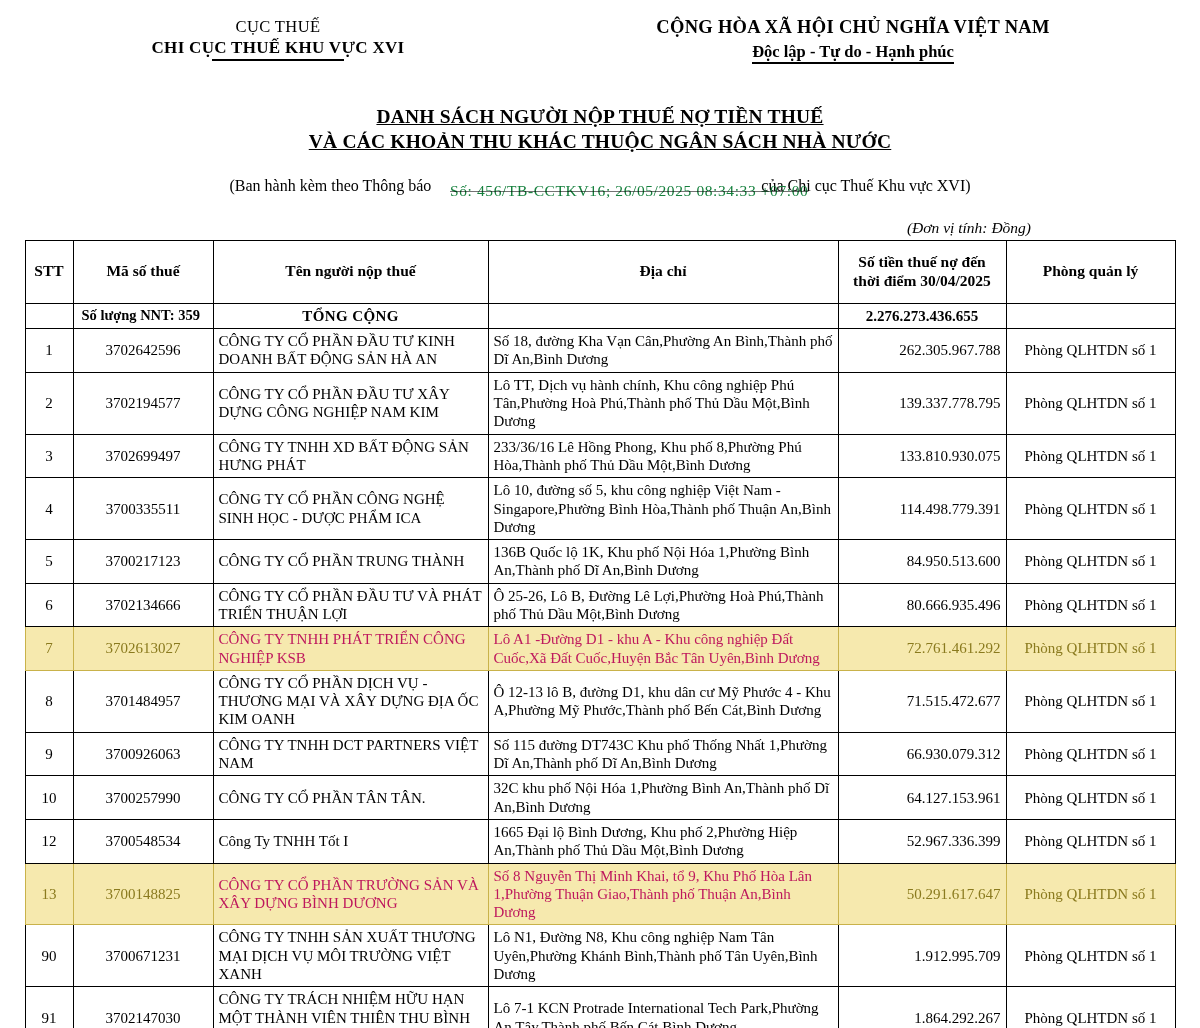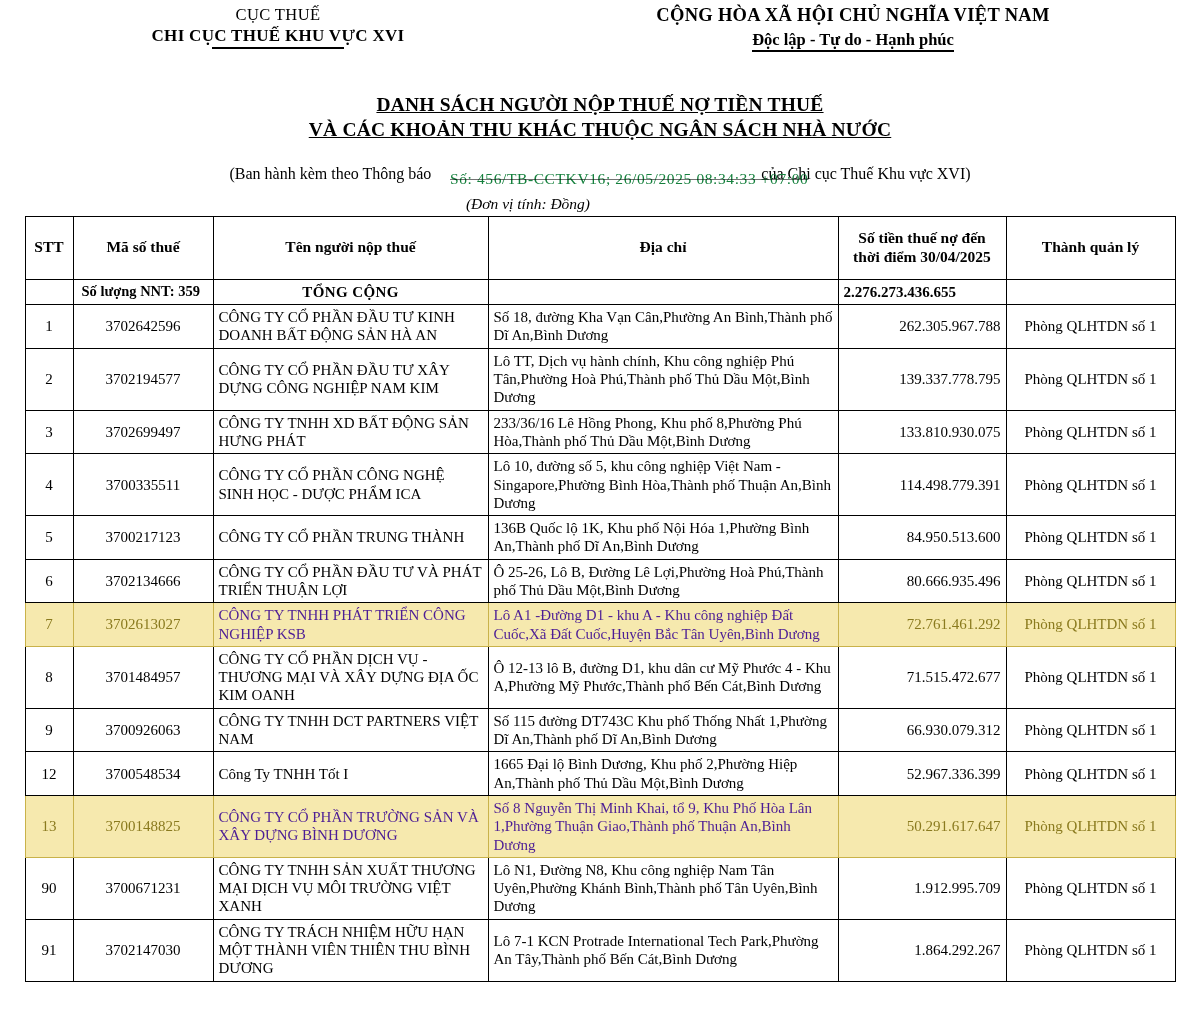--- a/index.html
+++ b/index.html
@@ -20,21 +20,21 @@
     width: 1200px;
     height: 1028px;
     box-sizing: border-box;
     padding: 0;
   }
 
   
   .masthead {
     display: flex;
     width: 1150px;
-    margin: 4px auto;
+    margin: 16px auto;
     padding-top: 0;
     align-items: flex-start;
   }
   .masthead-left {
     width: 44%;
     text-align: center;
     line-height: 1.28;
   }
   .masthead-right {
     width: 56%;
@@ -116,22 +116,22 @@
     color: #15803d;
     letter-spacing: .6px;
     white-space: nowrap;
     text-decoration: line-through;
     text-decoration-color: rgba(0,0,0,.55);
     text-decoration-thickness: 1px;
   }
 
   .unit-line {
     width: 1150px;
-    margin: 4px auto 3px;
-    text-align: center;
+    margin: 16px auto 3px;
+    text-align: right;
     padding-right: 144px;
     font-size: 15.5px;
     font-style: italic;
     box-sizing: border-box;
   }
 
   
   table.debt {
     width: 1150px;
     margin: 0 auto;
@@ -163,26 +163,26 @@
   td.mst   { text-align: center; }
   td.name  { text-align: left; }
   td.addr  { text-align: left; }
   td.amt   { text-align: right; padding-right: 8px; }
   td.dept  { text-align: center; }
 
   
   tr.total-row td { font-weight: bold; }
   tr.total-row td.mst   { text-align: left; padding-left: 8px; font-size: 14.5px; }
   tr.total-row td.name  { text-align: center; letter-spacing: .4px; }
-  tr.total-row td.amt   { text-align: left; margin-top: 16px; }
+  tr.total-row td.amt   { text-align: center; margin-top: 16px; }
 
   
   tr.hl td {
     background: #f6e9ae;
-    color: #4c1d95;
+    color: #be185d;
     border-color: #c9b24a;
   }
   tr.hl td.amt, tr.hl td.mst, tr.hl td.stt, tr.hl td.dept {
     color: #8a7a1e;
   }
 </style>
 </head>
 <body>
 
 <div class="page">
@@ -224,21 +224,21 @@
     <thead>
       <tr>
         <th>STT</th>
         <th>Mã số thuế</th>
         <th>Tên người nộp thuế</th>
         <th>Địa chỉ</th>
         <th>
           <div>Số tiền thuế nợ đến</div>
           <div>thời điểm 30/04/2025</div>
         </th>
-        <th>Thành quản lý</th>
+        <th>Phòng quản lý</th>
       </tr>
     </thead>
     <tbody id="table-body">
       <tr class="total-row">
         <td class="stt"></td>
         <td class="mst">Số lượng NNT: 359</td>
         <td class="name">TỔNG CỘNG</td>
         <td class="addr"></td>
         <td class="amt">2.276.273.436.655</td>
         <td class="dept"></td>
@@ -309,20 +309,28 @@
         </tr>
         <tr>
           <td class="stt">9</td>
           <td class="mst">3700926063</td>
           <td class="name">CÔNG TY TNHH DCT PARTNERS VIỆT NAM</td>
           <td class="addr">Số 115 đường DT743C Khu phố Thống Nhất 1,Phường Dĩ An,Thành phố Dĩ An,Bình Dương</td>
           <td class="amt">66.930.079.312</td>
           <td class="dept">Phòng QLHTDN số 1</td>
         </tr>
         <tr>
+          <td class="stt">10</td>
+          <td class="mst">3700257990</td>
+          <td class="name">CÔNG TY CỔ PHẦN TÂN TÂN.</td>
+          <td class="addr">32C khu phố Nội Hóa 1,Phường Bình An,Thành phố Dĩ An,Bình Dương</td>
+          <td class="amt">64.127.153.961</td>
+          <td class="dept">Phòng QLHTDN số 1</td>
+        </tr>
+        <tr>
           <td class="stt">12</td>
           <td class="mst">3700548534</td>
           <td class="name">Công Ty TNHH Tốt I</td>
           <td class="addr">1665 Đại lộ Bình Dương, Khu phố 2,Phường Hiệp An,Thành phố Thủ Dầu Một,Bình Dương</td>
           <td class="amt">52.967.336.399</td>
           <td class="dept">Phòng QLHTDN số 1</td>
         </tr>
         <tr class="hl">
           <td class="stt">13</td>
           <td class="mst">3700148825</td>

